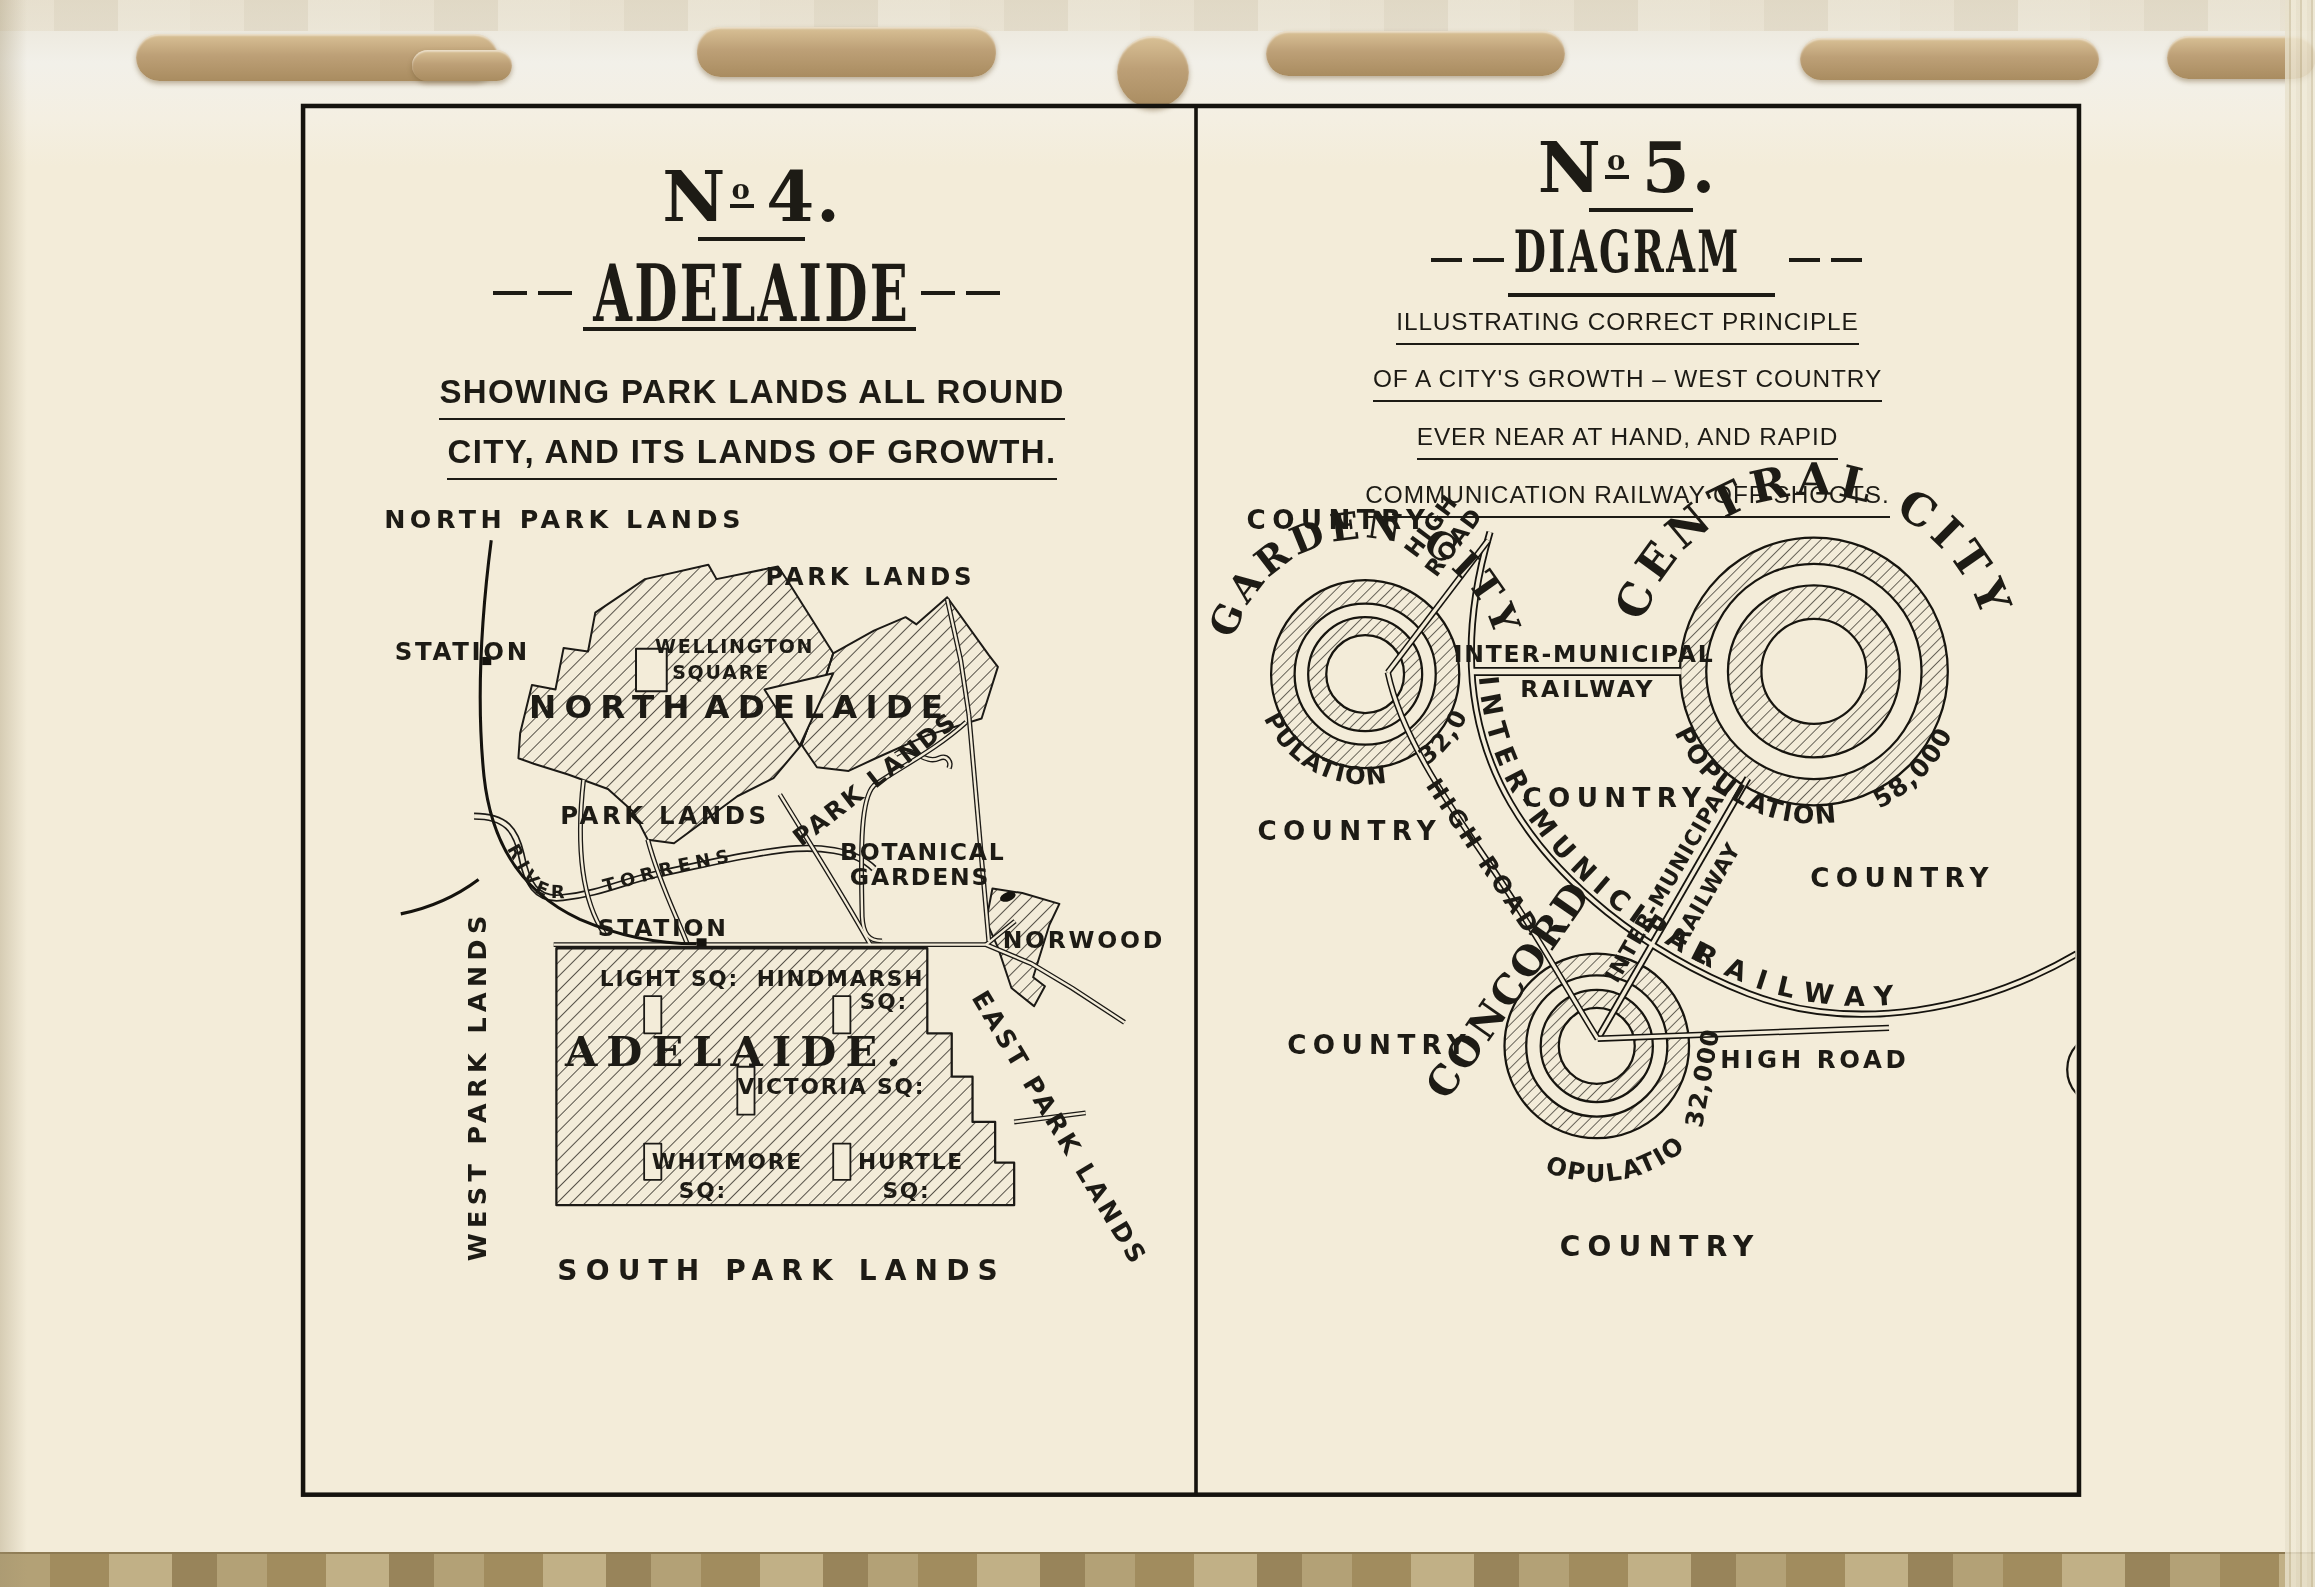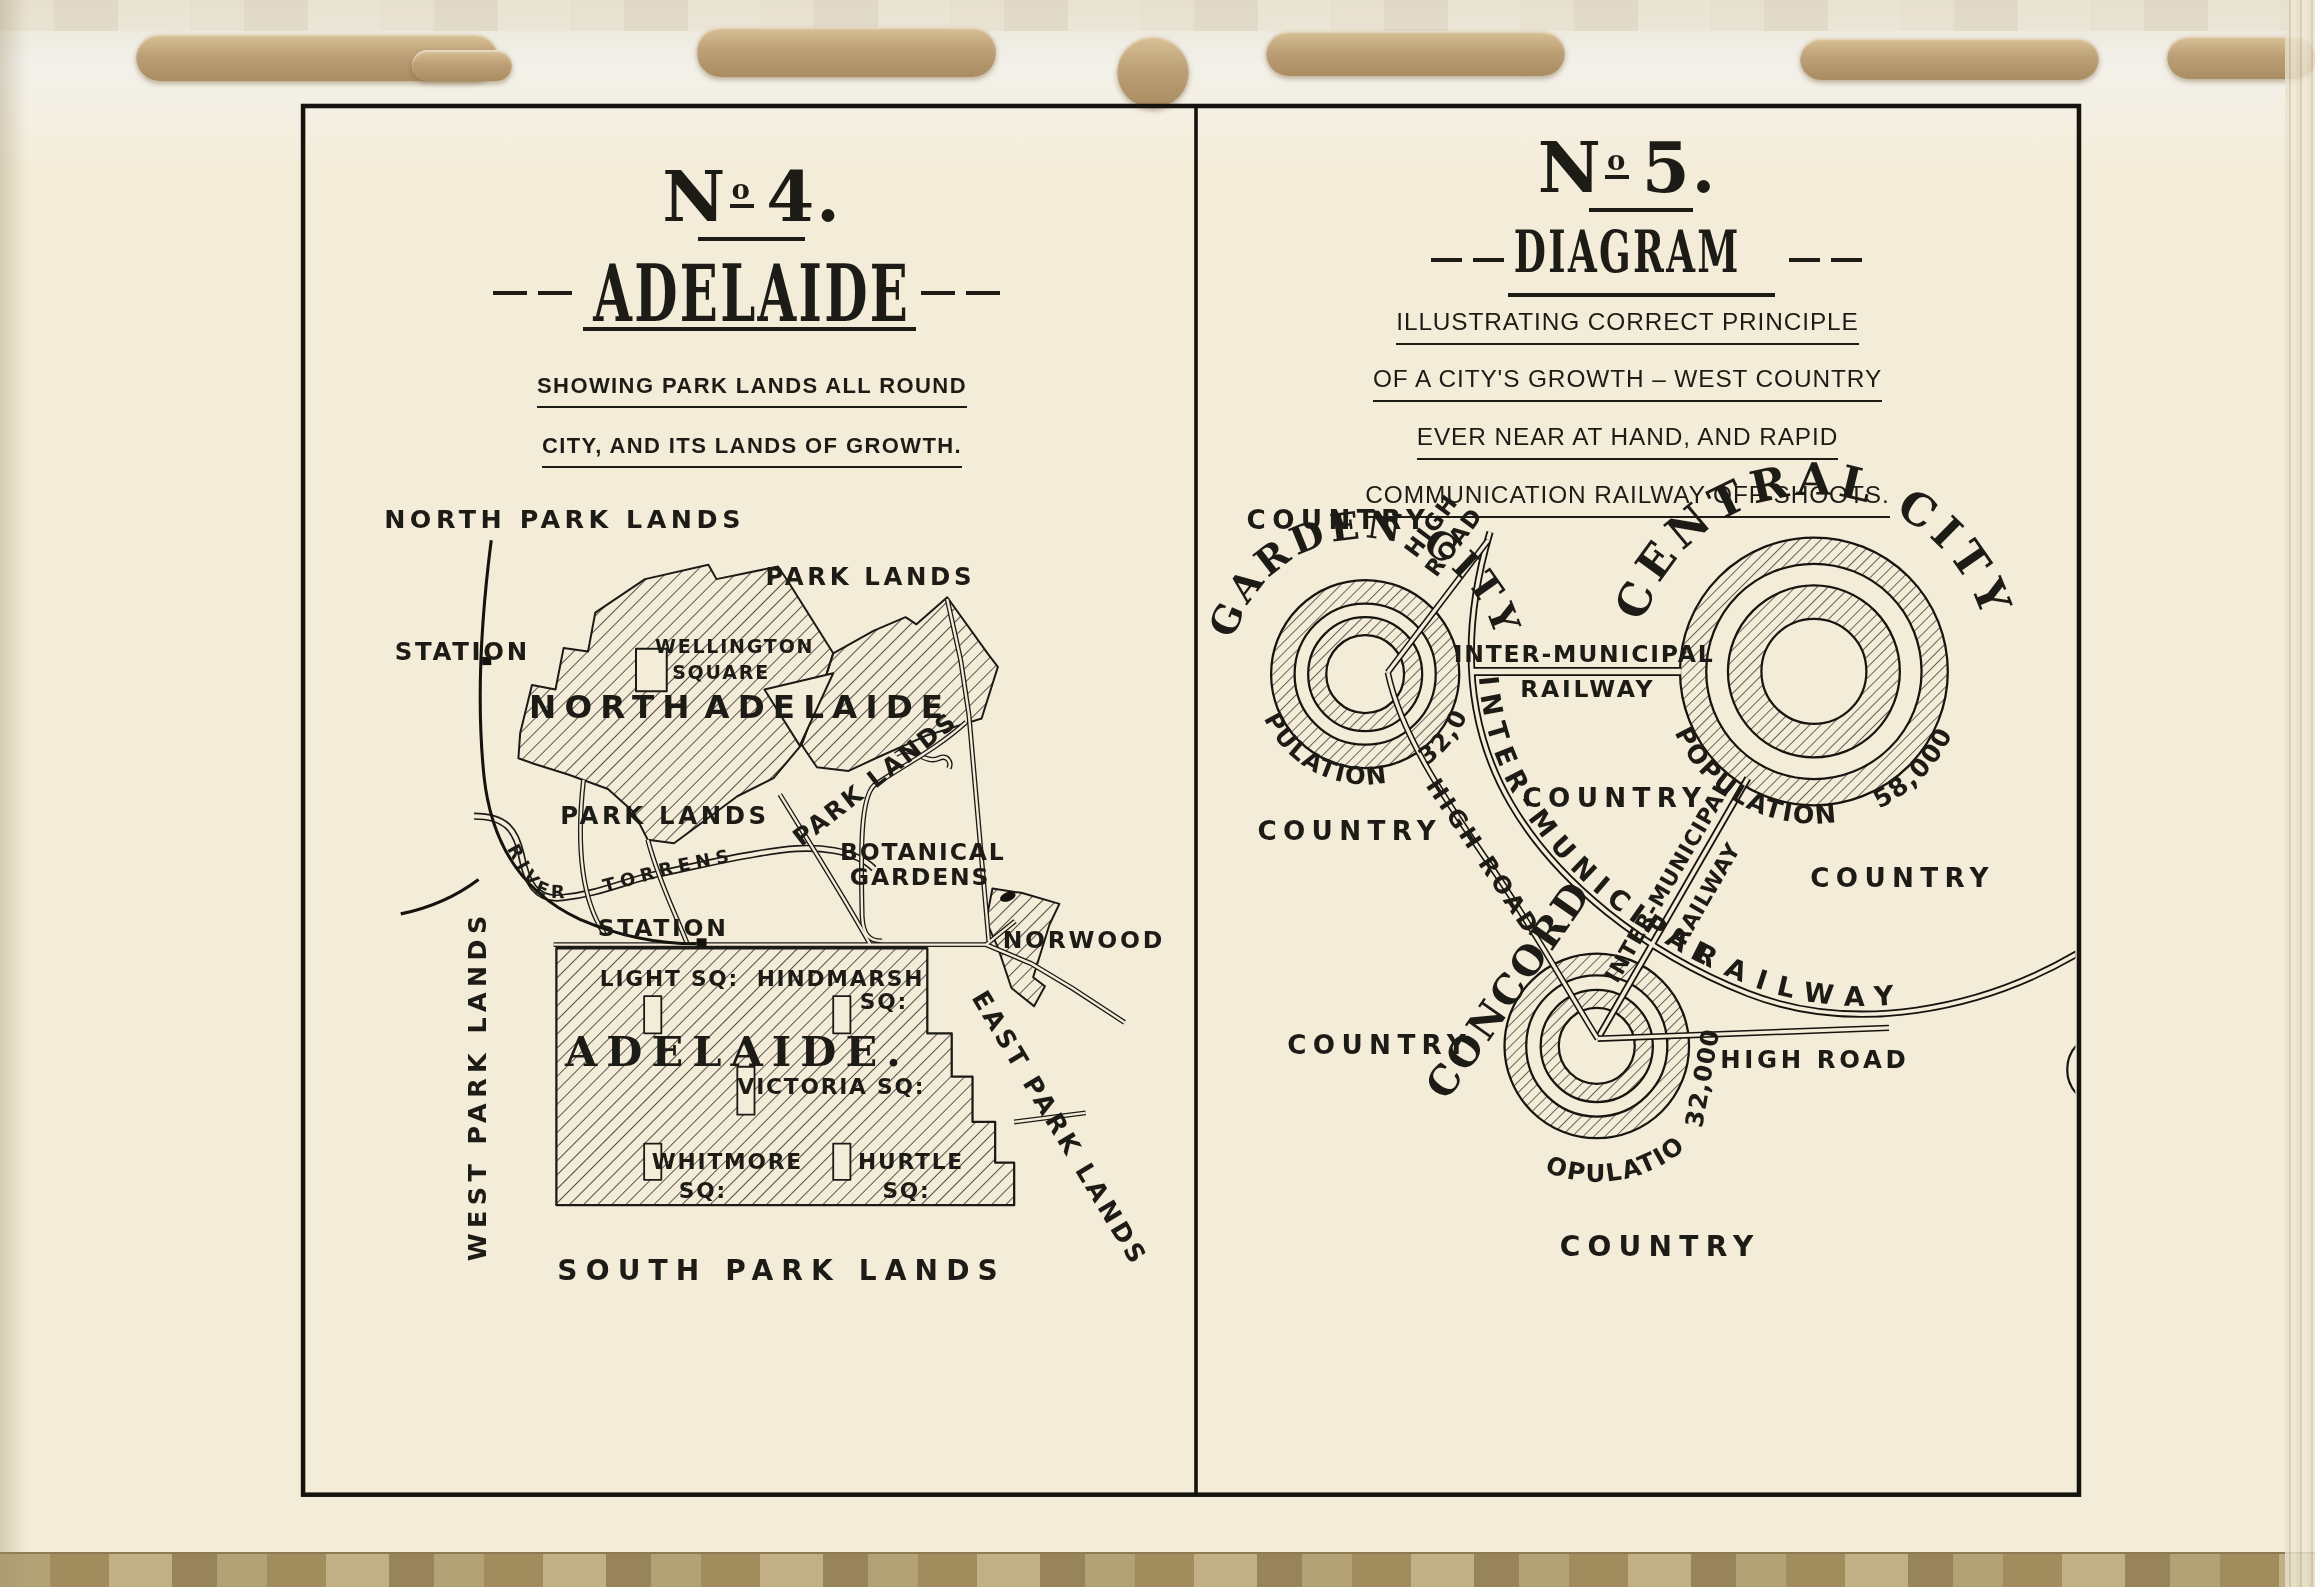--- a/index.html
+++ b/index.html
@@ -25,21 +25,21 @@
   .rowL{left:308px;width:888px;}
   .rowR{left:1187px;width:881px;}
   .plate-number{font-family:"DejaVu Serif",serif;font-weight:700;font-size:69px;letter-spacing:1.8px;}
   .plate-number .ord{display:inline-block;font-size:.4em;vertical-align:.78em;
      border-bottom:4.5px solid #1d1b15;line-height:.95;margin-left:2.7px;padding:0 1.8px;}
   .plate-number .nv{margin-left:12.7px;}
   .bigtitle{font-family:"DejaVu Serif",serif;font-weight:700;font-size:78px;line-height:1;}
   .bigtitle > span{display:inline-block;transform:scaleX(.64);transform-origin:center;letter-spacing:3.6px;}
   .rule{position:absolute;background:#1d1b15;height:3.6px;}
   .dash{position:absolute;background:#1d1b15;height:3.6px;}
-  .subtle{font-weight:700;font-size:22px;letter-spacing:1.4px;}
+  .subtle{font-weight:700;font-size:33px;letter-spacing:1.4px;}
   .subtle span{display:inline-block;border-bottom:2.7px solid #1d1b15;padding-bottom:7.2px;}
   .subtleR{font-weight:400;font-size:24.4px;letter-spacing:0.9px;}
   .subtleR span{display:inline-block;border-bottom:2.7px solid #1d1b15;padding-bottom:7.2px;}
   
   svg{position:absolute;left:0;top:0;}
   svg text{font-family:"DejaVu Sans",sans-serif;font-weight:700;fill:#1d1b15;white-space:pre;}
   svg text.sf{font-family:"DejaVu Serif",serif;}
 </style>
 </head>
 <body>

